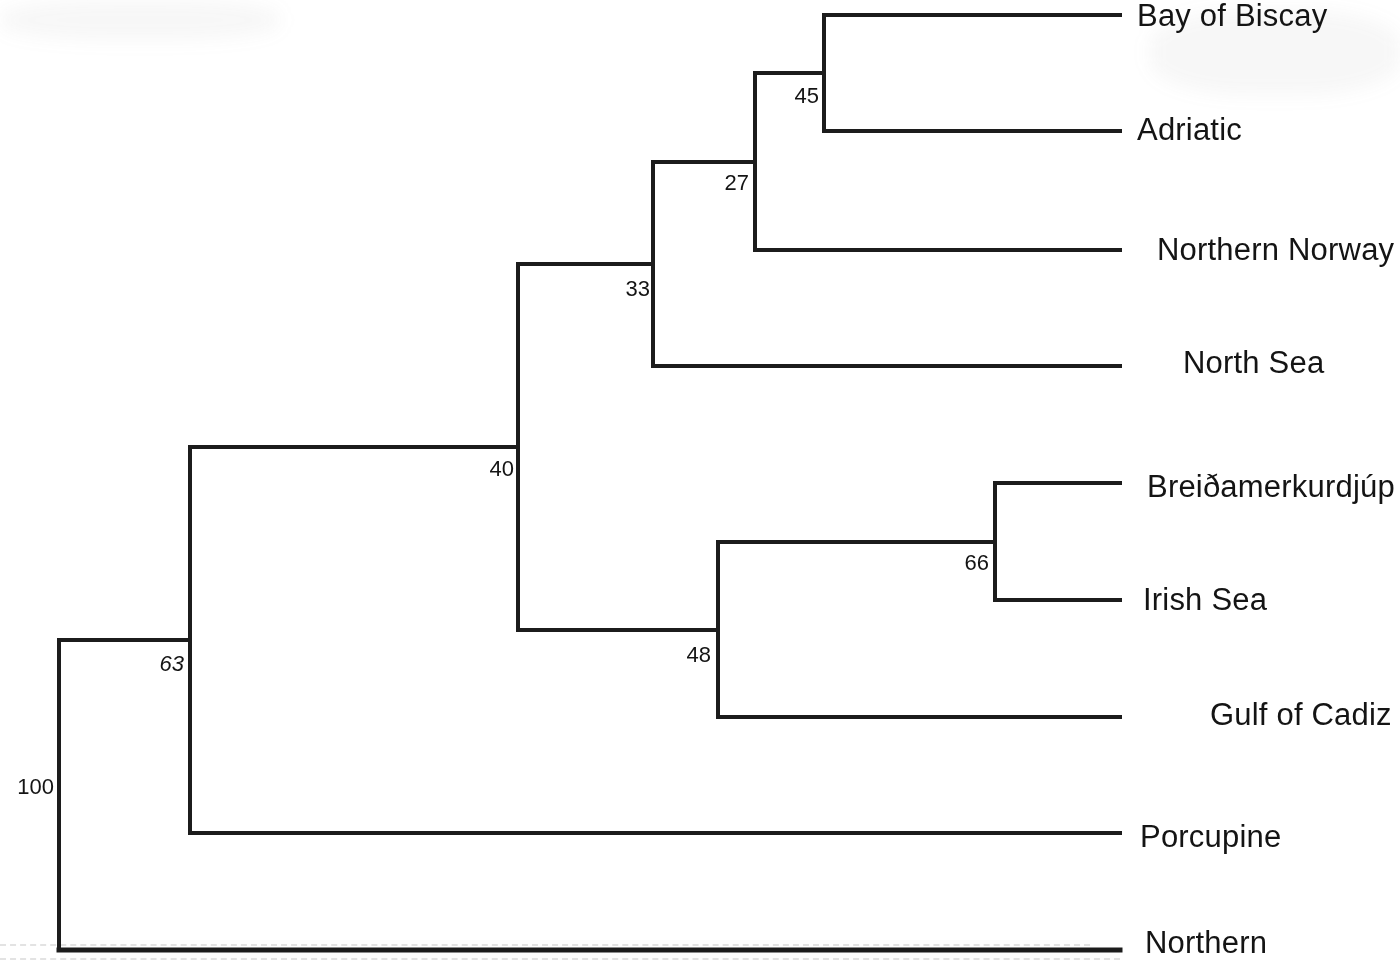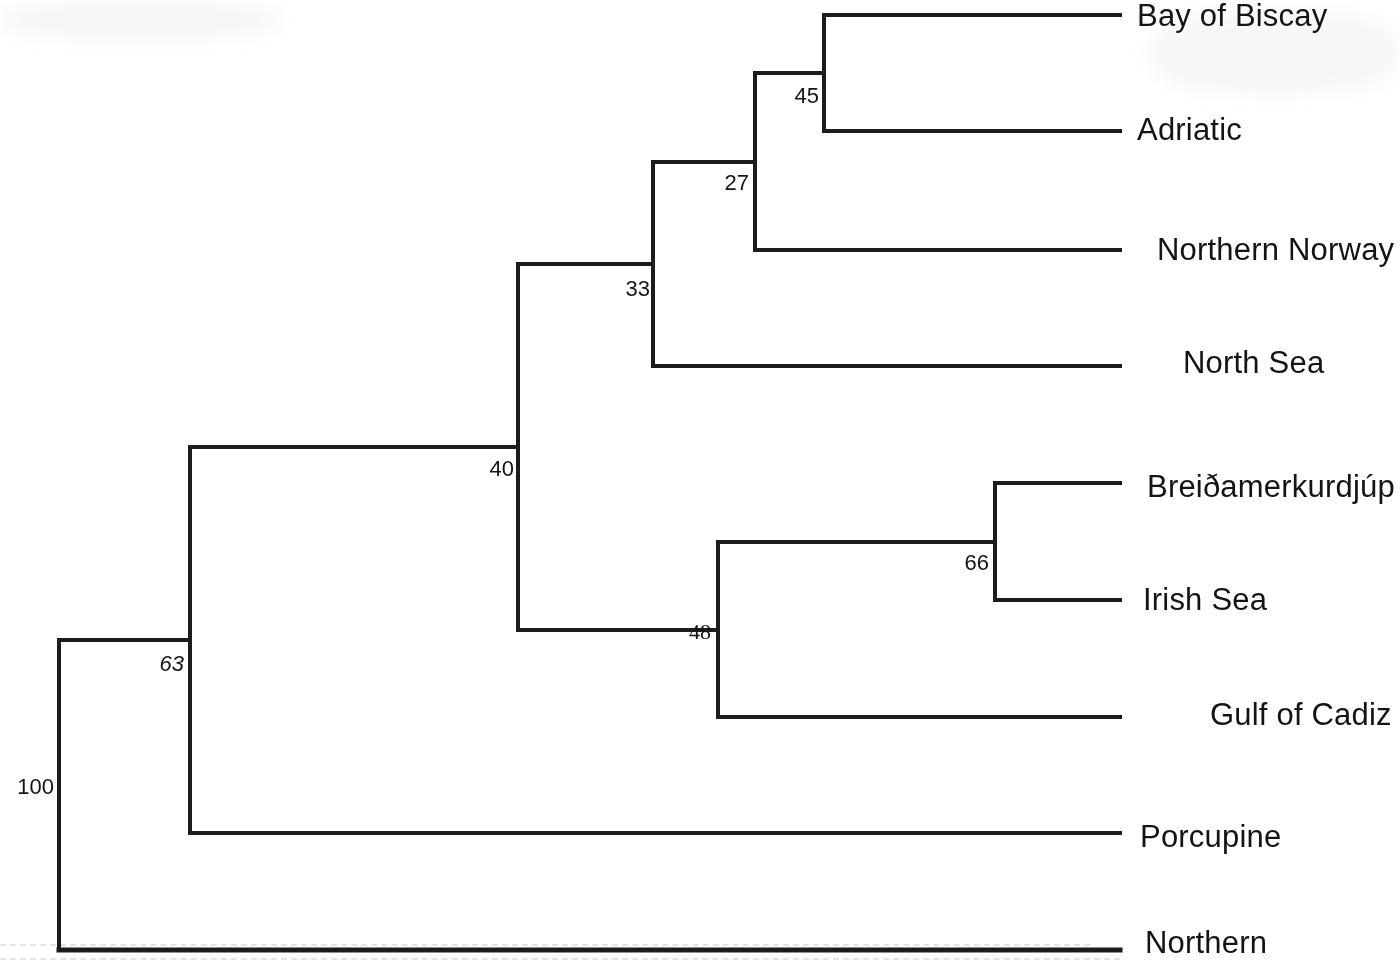--- a/index.html
+++ b/index.html
@@ -96,17 +96,17 @@
       <div class="tip-label" style="left: 1147px; top: 488px;">Breiðamerkurdjúp</div>
       <div class="tip-label" style="left: 1143px; top: 601px;">Irish Sea</div>
       <div class="tip-label" style="left: 1210px; top: 716px;">Gulf of Cadiz</div>
       <div class="tip-label" style="left: 1140px; top: 838px;">Porcupine</div>
       <div class="tip-label" style="left: 1145px; top: 944px;">Northern</div>
       <div class="support-label" style="left: 819px; top: 96px;">45</div>
       <div class="support-label" style="left: 749px; top: 183px;">27</div>
       <div class="support-label" style="left: 650px; top: 289px;">33</div>
       <div class="support-label" style="left: 514px; top: 469px;">40</div>
       <div class="support-label" style="left: 989px; top: 563px;">66</div>
-      <div class="support-label" style="left: 711px; top: 632px; font-family: Liberation Serif, serif;">48</div>
+      <div class="support-label" style="left: 711px; top: 655px;">48</div>
       <div class="support-label" style="left: 184px; top: 664px; font-style: italic;">63</div>
       <div class="support-label" style="left: 54px; top: 787px;">100</div>
     </div>
 </div>
 
 </body></html>

